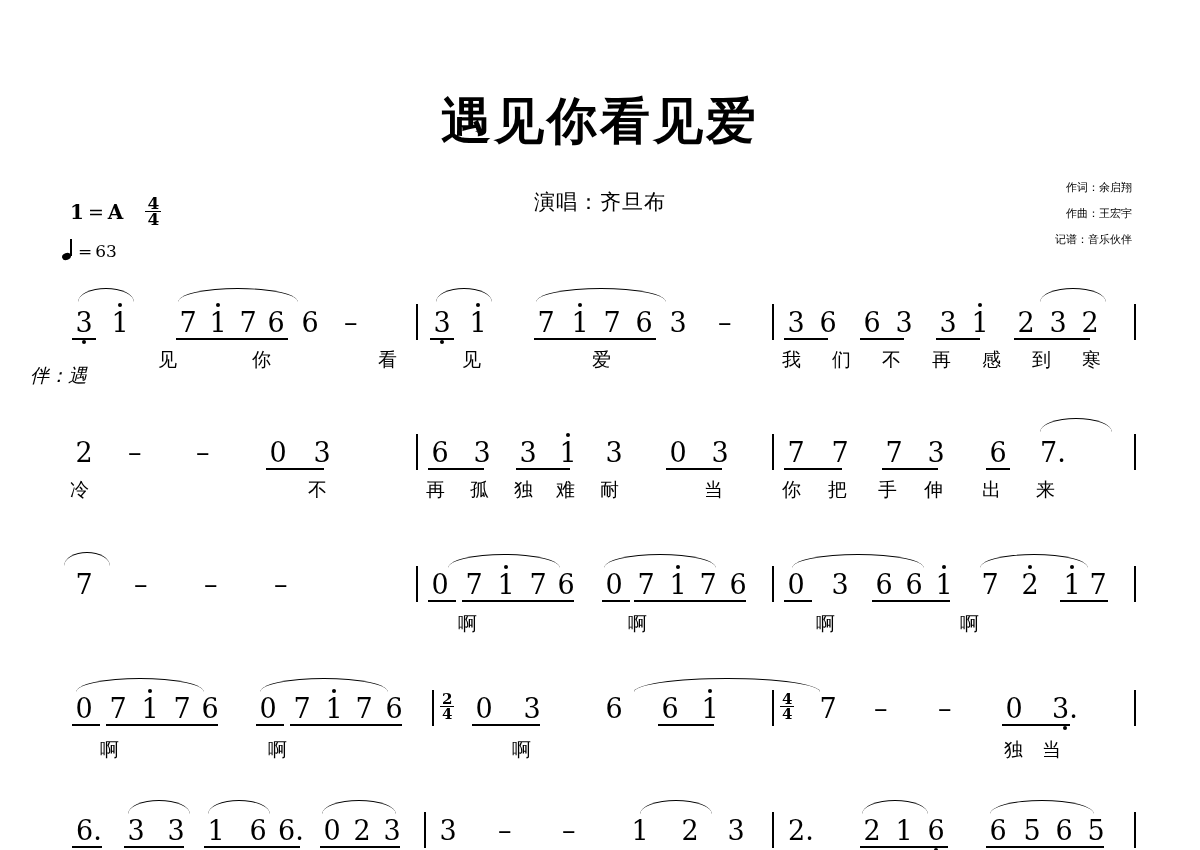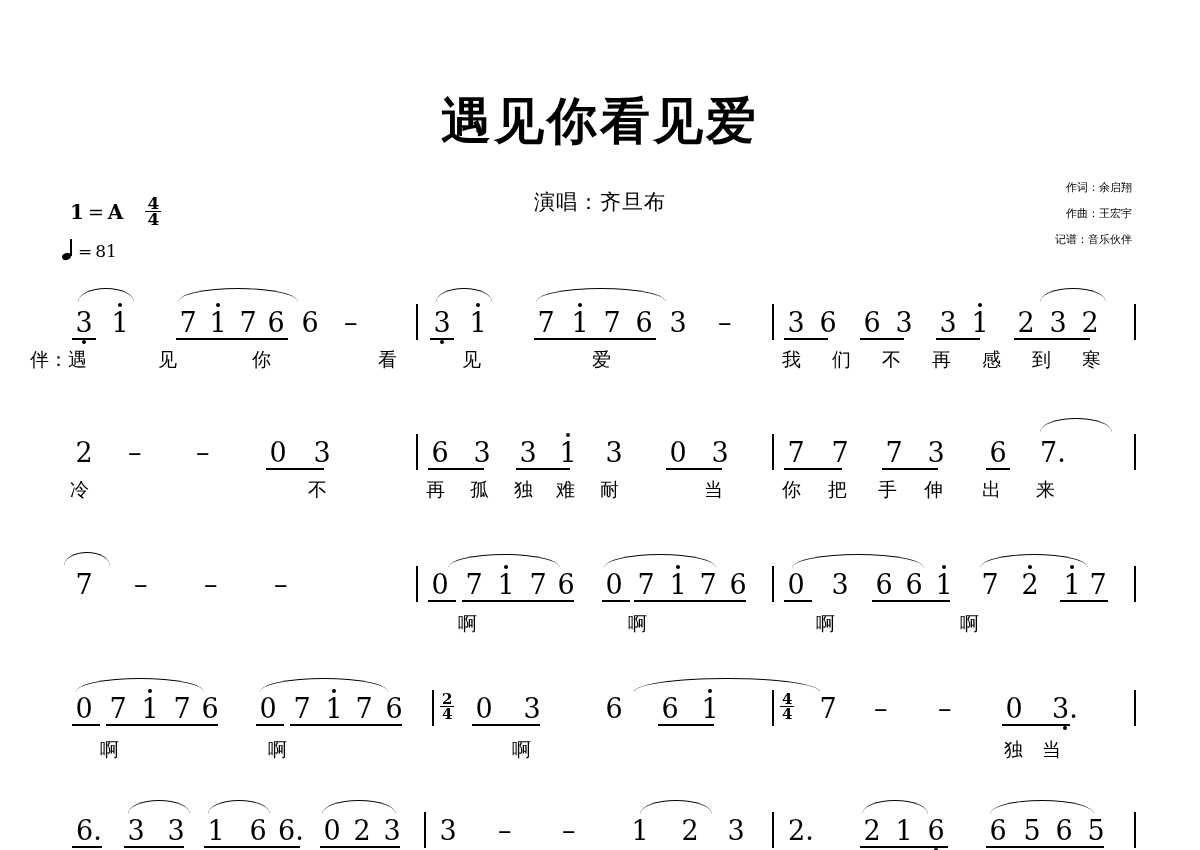--- a/index.html
+++ b/index.html
@@ -222,21 +222,21 @@
   <span class="keyname">A</span>
   <span class="meter">
     <span class="num">4</span>
     <span class="den">4</span>
   </span>
 </div>
 
 <div class="tempo">
   <span class="note"></span>
   <span>=</span>
-  <span class="bpm">81</span>
+  <span class="bpm">63</span>
 </div>
 
 <div class="system" style="top:288px">
   <div class="row-notes">
 
     <div class="slur" style="left:78px;  top:0px;  width:56px;"></div>
     <div class="slur" style="left:178px; top:0px;  width:120px;"></div>
     <div class="slur" style="left:436px; top:0px;  width:56px;"></div>
     <div class="slur" style="left:536px; top:0px;  width:130px;"></div>
     <div class="slur" style="left:1040px;top:0px;  width:66px;"></div>
@@ -280,21 +280,21 @@
     <div class="n" style="left:1080px;top:20px; width:20px;">2</div>
 
     <div class="beam" style="left:784px; top:50px; width:44px;"></div>
     <div class="beam" style="left:860px; top:50px; width:44px;"></div>
     <div class="beam" style="left:936px; top:50px; width:44px;"></div>
     <div class="beam" style="left:1014px;top:50px; width:76px;"></div>
 
     <div class="bar" style="left:1134px; top:16px;"></div>
   </div>
   <div class="row-lyrics">
-    <div class="ly" style="left:30px;  top:2px;">伴：遇</div>
+    <div class="ly" style="left:30px;  top:18px;font-style:italic;">伴：遇</div>
     <div class="ly" style="left:158px; top:2px;">见</div>
     <div class="ly" style="left:252px; top:2px;">你</div>
     <div class="ly" style="left:378px; top:2px;">看</div>
     <div class="ly" style="left:462px; top:2px;">见</div>
     <div class="ly" style="left:592px; top:2px;">爱</div>
     <div class="ly" style="left:782px; top:2px;">我</div>
     <div class="ly" style="left:832px; top:2px;">们</div>
     <div class="ly" style="left:882px; top:2px;">不</div>
     <div class="ly" style="left:932px; top:2px;">再</div>
     <div class="ly" style="left:982px; top:2px;">感</div>

